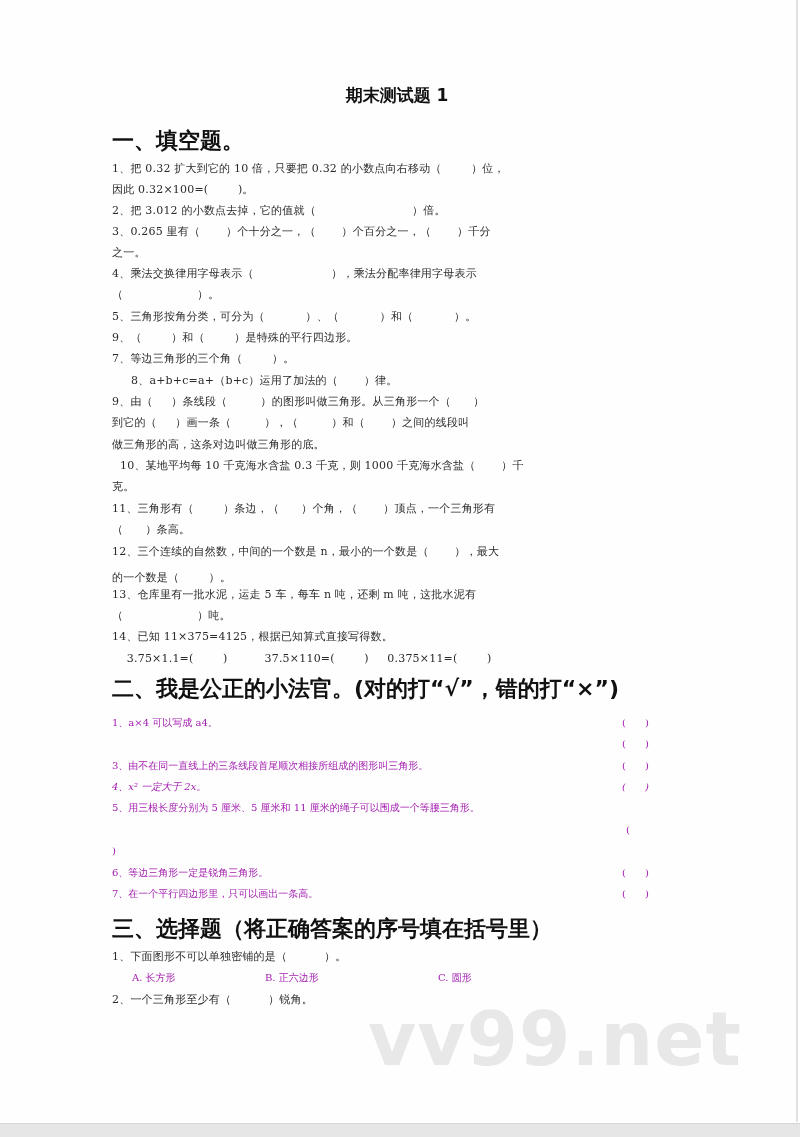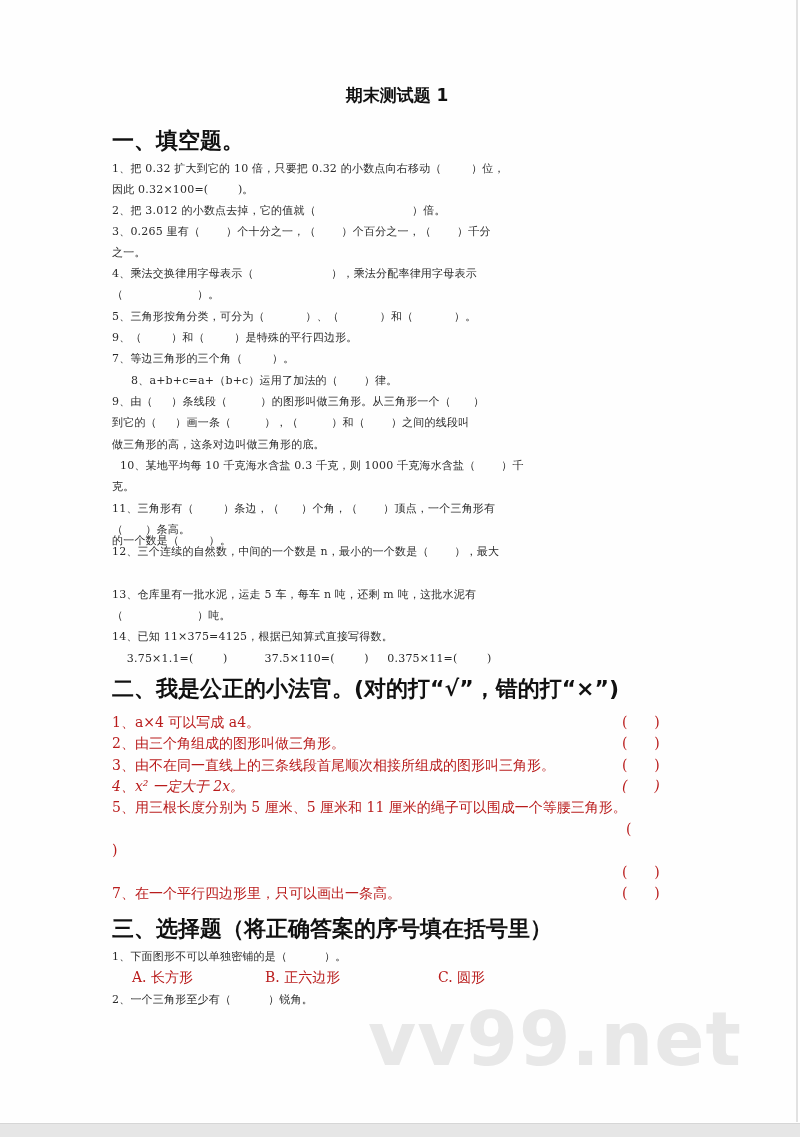--- a/index.html
+++ b/index.html
@@ -22,21 +22,21 @@
     font-size: 17px; color: #111;
   }
   .section-head {
     position: absolute; left: 0; font-family: "DejaVu Sans", "Liberation Sans", sans-serif;
     font-weight: bold; font-size: 22px; color: #111; white-space: nowrap;
   }
   .line {
     position: absolute; left: 0; width: 570px; font-size: 11px; line-height: 21px;
     white-space: pre; color: #2a2a2a; letter-spacing: 0.2px;
   }
-  .tf-row { position: absolute; left: 0; width: 570px; height: 21px; font-size: 14px; line-height: 21px; color: #b91c1c; }
+  .tf-row { position: absolute; left: 0; width: 570px; height: 21px; font-size: 10px; line-height: 21px; color: #a21caf; }
   .tf-row .q { position: absolute; left: 0; white-space: pre; }
   .tf-row .br { position: absolute; left: 510px; width: 58px; white-space: pre; }
   .watermark {
     position: absolute; left: 368px; top: 996px; font-family: "DejaVu Sans", "Liberation Sans", sans-serif;
     font-weight: bold; font-size: 74px; color: #e8e8e8; letter-spacing: 1px;
   }
 </style>
 </head>
 <body>
 
@@ -57,53 +57,53 @@
     <div class="line" style="top:348px;">7、等边三角形的三个角（        ）。</div>
     <div class="line" style="top:370px;margin-left:19px;">8、a+b+c=a+（b+c）运用了加法的（       ）律。</div>
     <div class="line" style="top:391px;">9、由（     ）条线段（         ）的图形叫做三角形。从三角形一个（      ）</div>
     <div class="line" style="top:412px;">到它的（     ）画一条（         ），（         ）和（       ）之间的线段叫</div>
     <div class="line" style="top:434px;">做三角形的高，这条对边叫做三角形的底。</div>
     <div class="line" style="top:455px;margin-left:8px;">10、某地平均每 10 千克海水含盐 0.3 千克，则 1000 千克海水含盐（       ）千</div>
     <div class="line" style="top:476px;">克。</div>
     <div class="line" style="top:498px;">11、三角形有（        ）条边，（      ）个角，（       ）顶点，一个三角形有</div>
     <div class="line" style="top:519px;">（      ）条高。</div>
     <div class="line" style="top:541px;">12、三个连续的自然数，中间的一个数是 n，最小的一个数是（       ），最大</div>
-    <div class="line" style="top:530px;">的一个数是（        ）。</div>
+    <div class="line" style="top:567px;">的一个数是（        ）。</div>
     <div class="line" style="top:584px;">13、仓库里有一批水泥，运走 5 车，每车 n 吨，还剩 m 吨，这批水泥有</div>
     <div class="line" style="top:605px;">（                    ）吨。</div>
     <div class="line" style="top:626px;">14、已知 11×375=4125，根据已知算式直接写得数。</div>
     <div class="line" style="top:648px;">    3.75×1.1=(        )          37.5×110=(        )     0.375×11=(        )</div>
 
     <div class="section-head" style="top:674px;">二、我是公正的小法官。(对的打“√”，错的打“×”)</div>
     <div class="tf-row" style="top:712px;">
       <span class="q">1、a×4 可以写成 a4。</span>
       <span class="br">(      )</span>
     </div>
     <div class="tf-row" style="top:733px;">
-      <span class="q">2、由三个角组成的图形叫做三角形。</span>
       <span class="br">(      )</span>
     </div>
     <div class="tf-row" style="top:755px;">
       <span class="q">3、由不在同一直线上的三条线段首尾顺次相接所组成的图形叫三角形。</span>
       <span class="br">(      )</span>
     </div>
     <div class="tf-row" style="top:776px;font-style:italic;">
       <span class="q">4、x² 一定大于 2x。</span>
       <span class="br">(      )</span>
     </div>
     <div class="tf-row" style="top:797px;">
       <span class="q">5、用三根长度分别为 5 厘米、5 厘米和 11 厘米的绳子可以围成一个等腰三角形。</span>
     </div>
     <div class="tf-row" style="top:819px;">
       <span class="br" style="left:514px;">(</span>
     </div>
     <div class="tf-row" style="top:840px;">
       <span class="q">)</span>
     </div>
     <div class="tf-row" style="top:862px;">
+      <span class="q">6、等边三角形一定是锐角三角形。</span>
       <span class="br">(      )</span>
     </div>
     <div class="tf-row" style="top:883px;">
       <span class="q">7、在一个平行四边形里，只可以画出一条高。</span>
       <span class="br">(      )</span>
     </div>
 
     <div class="section-head" style="top:914px;">三、选择题（将正确答案的序号填在括号里）</div>
     <div class="line" style="top:946px;">1、下面图形不可以单独密铺的是（          ）。</div>
     <div class="tf-row" style="top:967px;">

